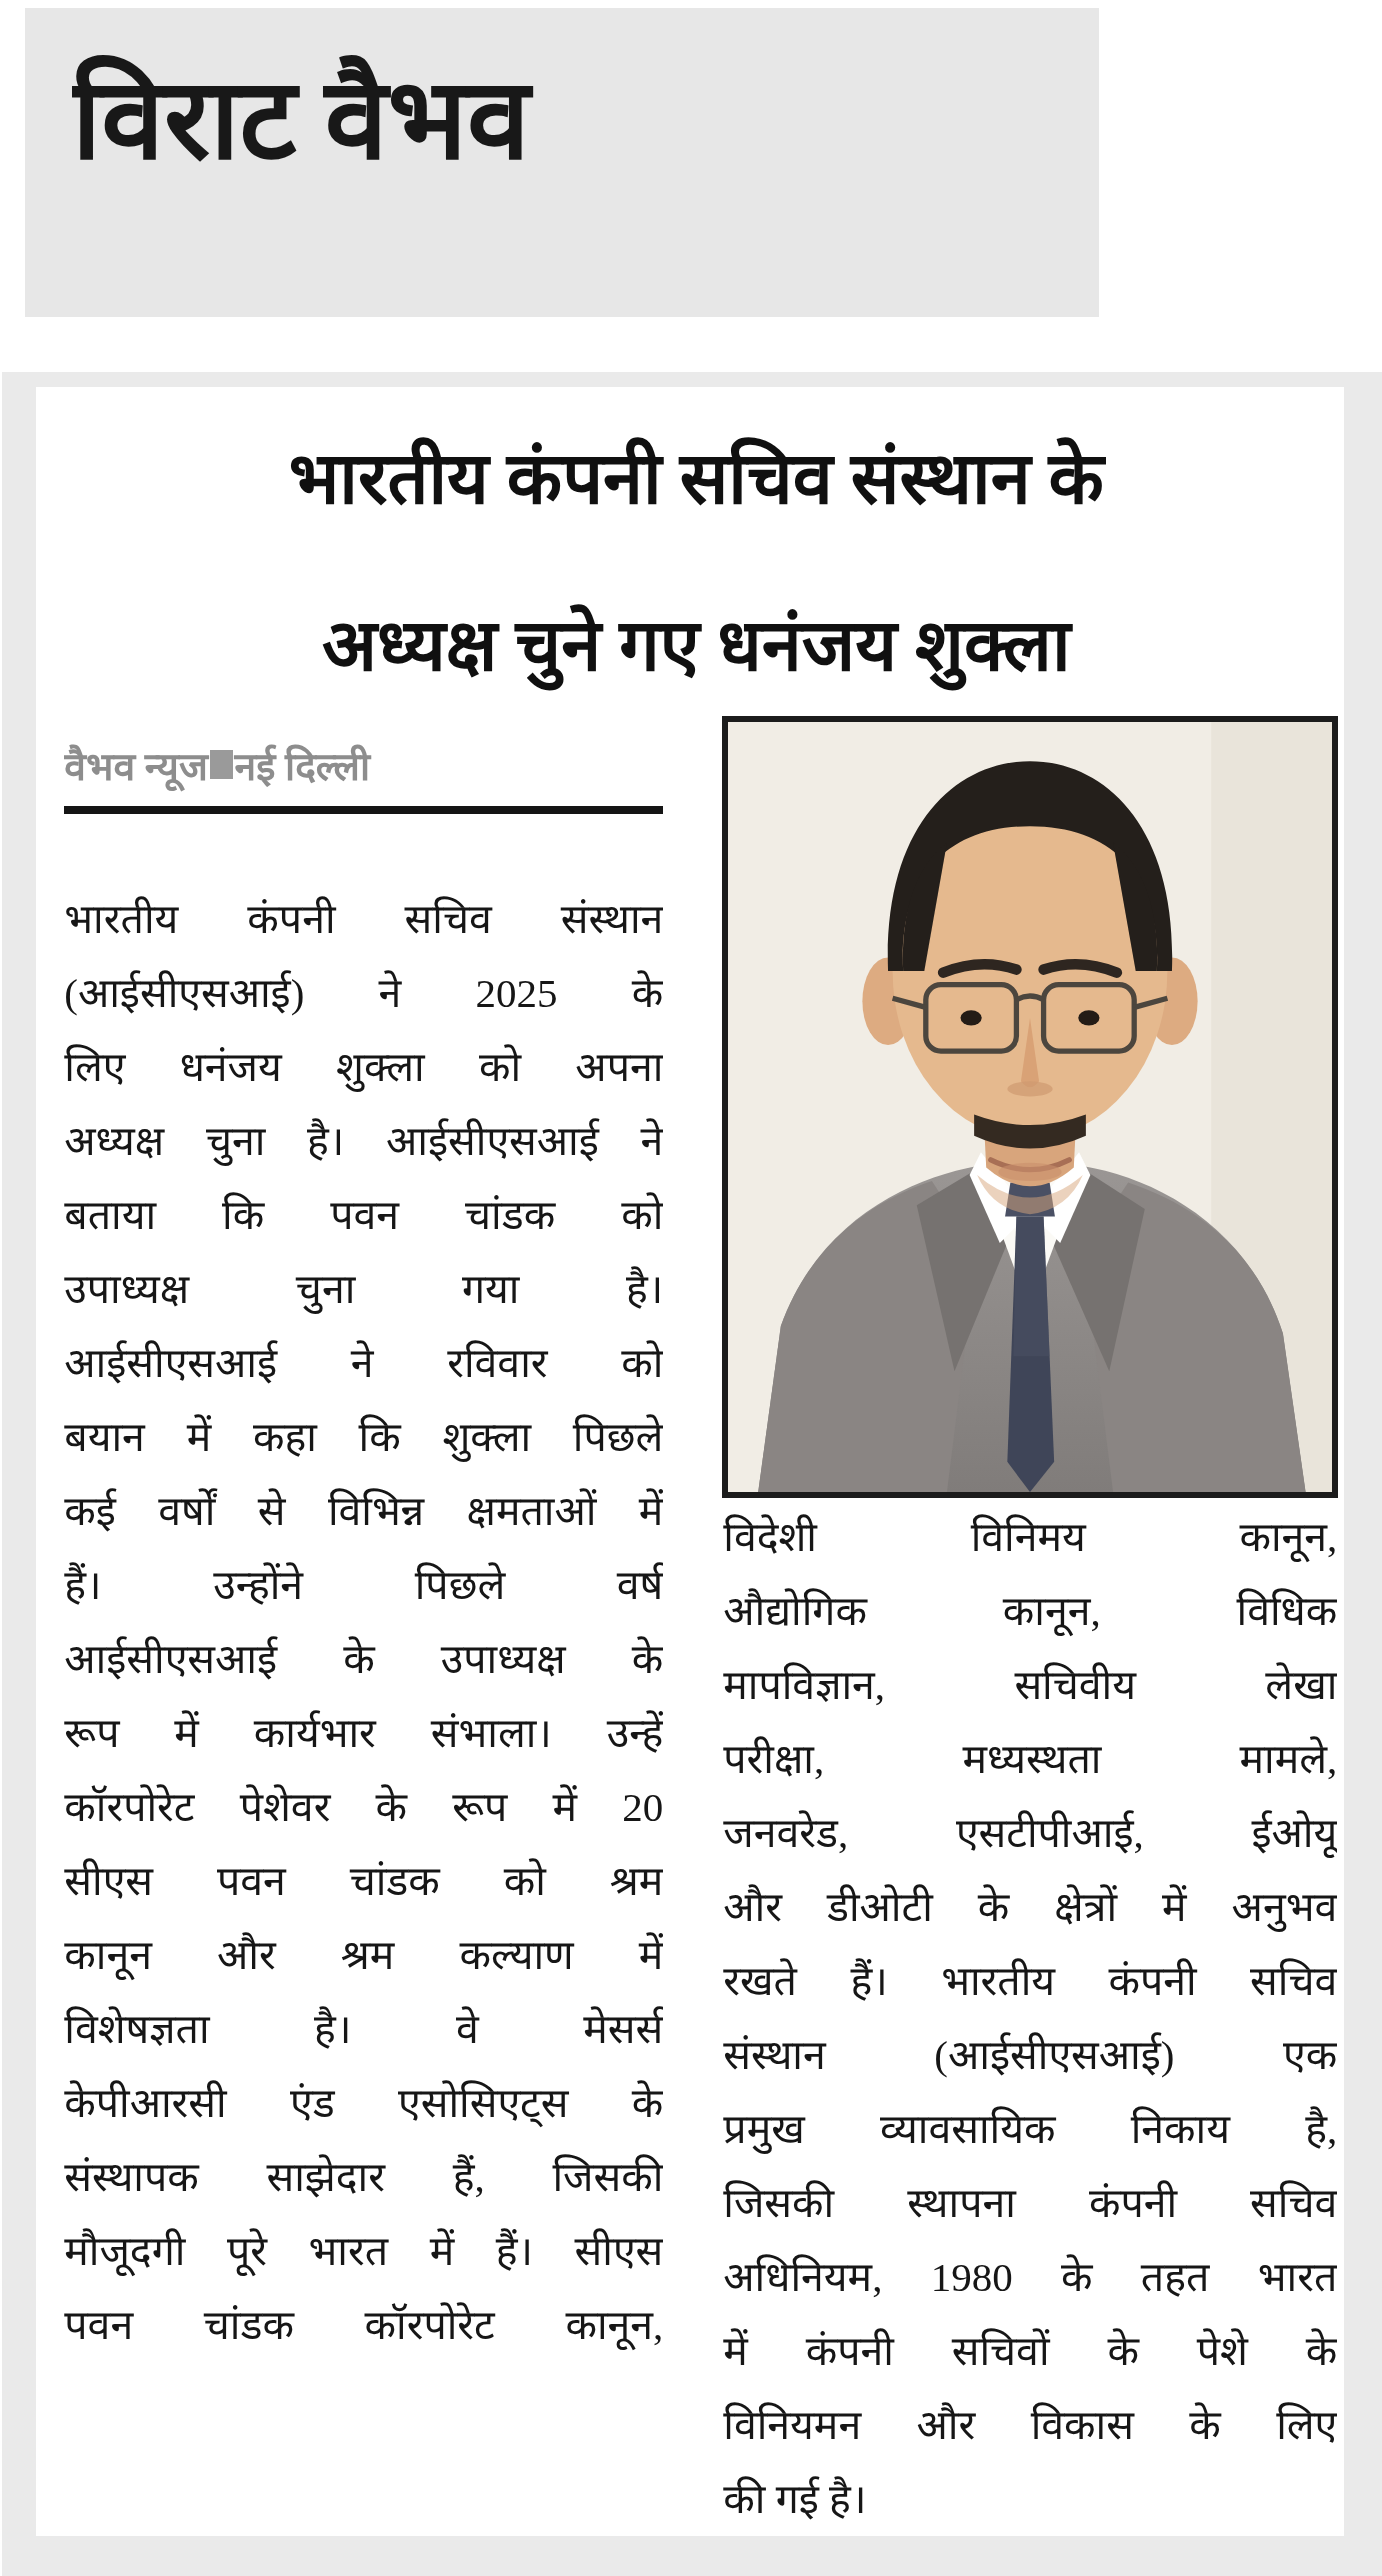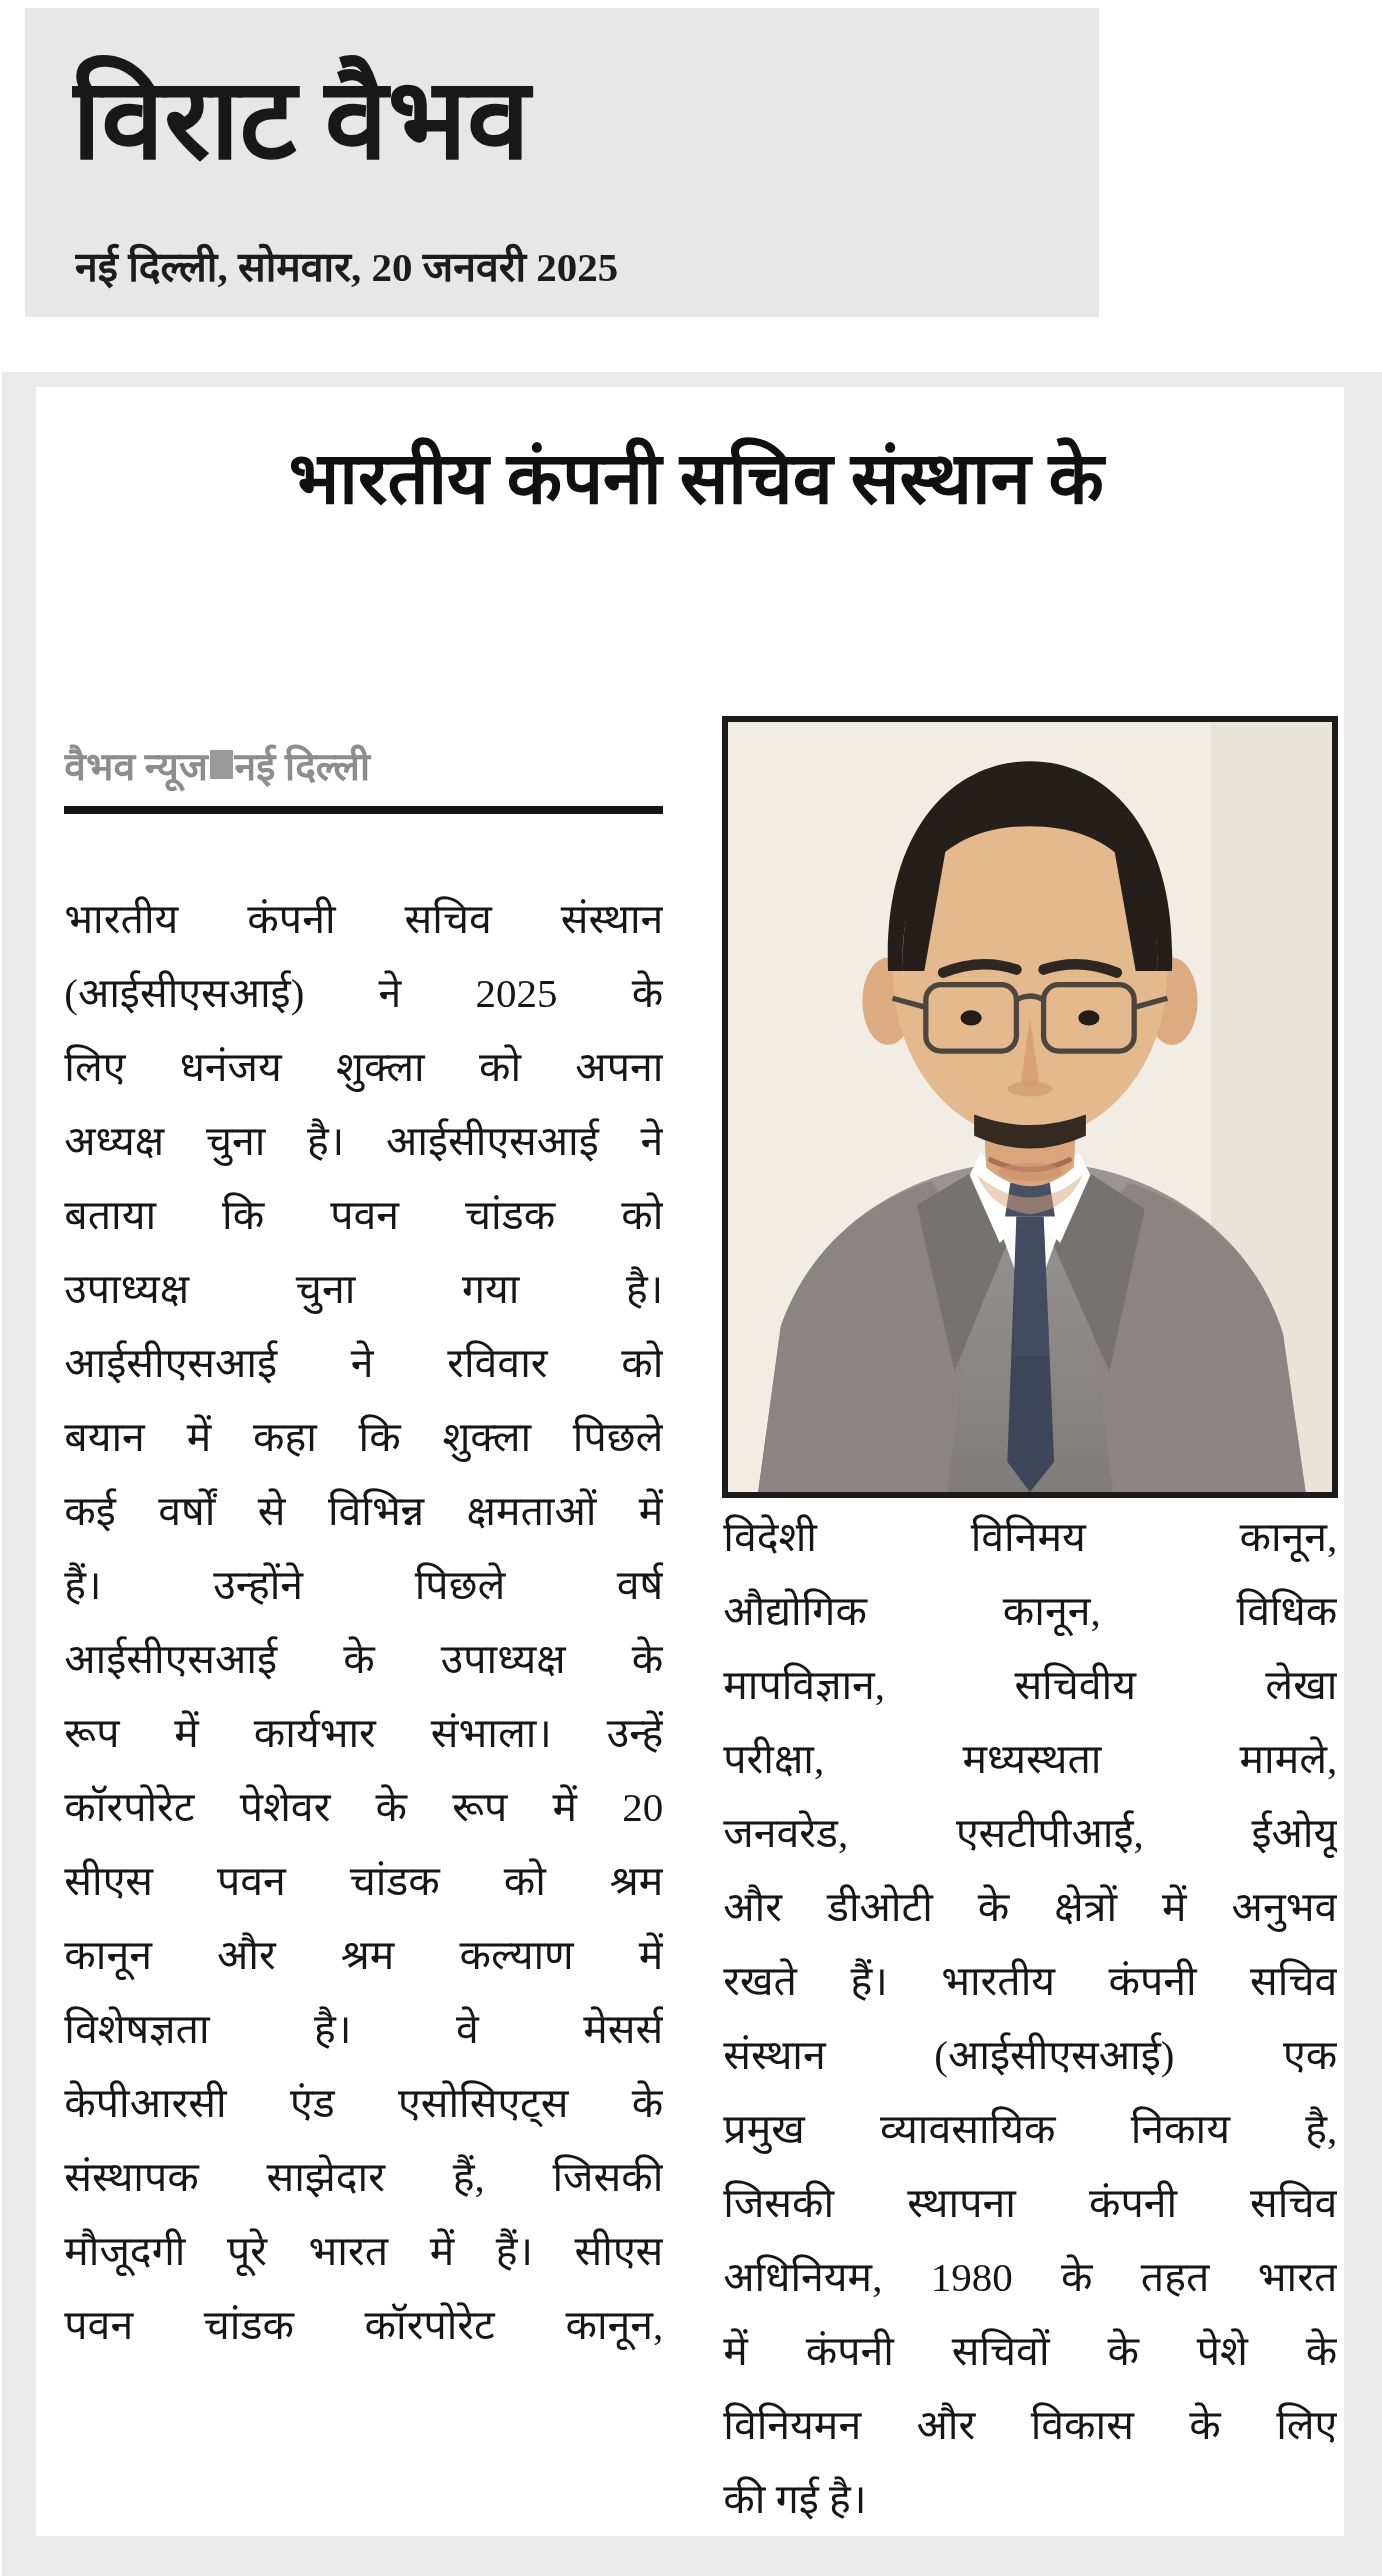--- a/index.html
+++ b/index.html
@@ -65,28 +65,28 @@
     text-align:justify;text-align-last:justify;
     white-space:nowrap;overflow:hidden;
   }
   .col-right .jline:last-child{text-align-last:left;}
 </style>
 </head>
 <body>
 
 <div class="masthead">
   <div class="masthead-title">विराट वैभव</div>
-  <div class="masthead-date">नई दिल्ली, सोमवार, 20 जनवरी 2025</div>
 </div>
 
 <div class="article-frame">
   <div class="article-inner">
 
     <div class="headline">
       <div>भारतीय कंपनी सचिव संस्थान के</div>
+      <div>अध्यक्ष चुने गए धनंजय शुक्ला</div>
     </div>
 
     <div class="byline-row">
       <span>वैभव न्यूज</span>
       <span class="byline-sq"></span>
       <span>नई दिल्ली</span>
     </div>
     <div class="byline-rule"></div>
 
     <div class="photo">

